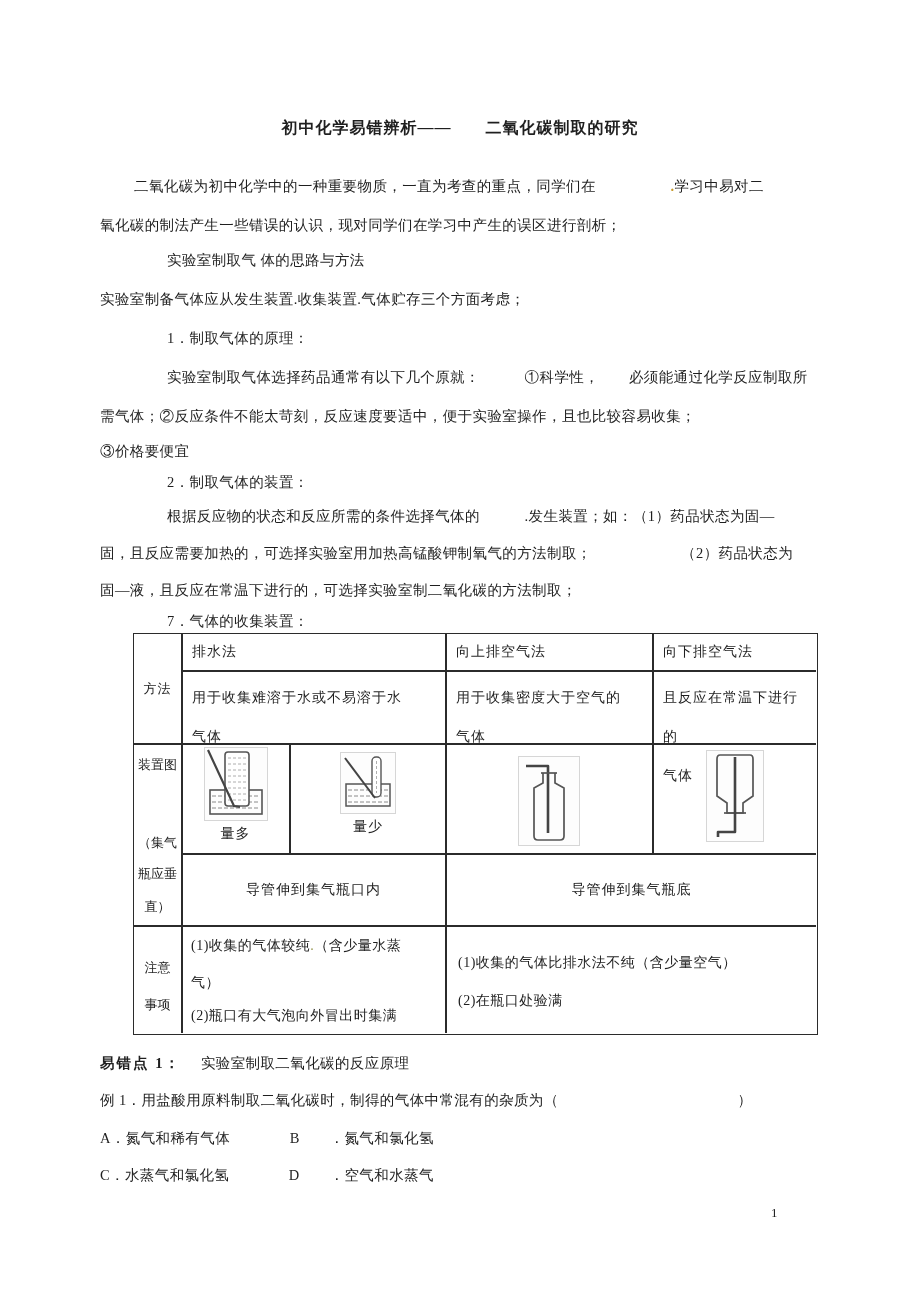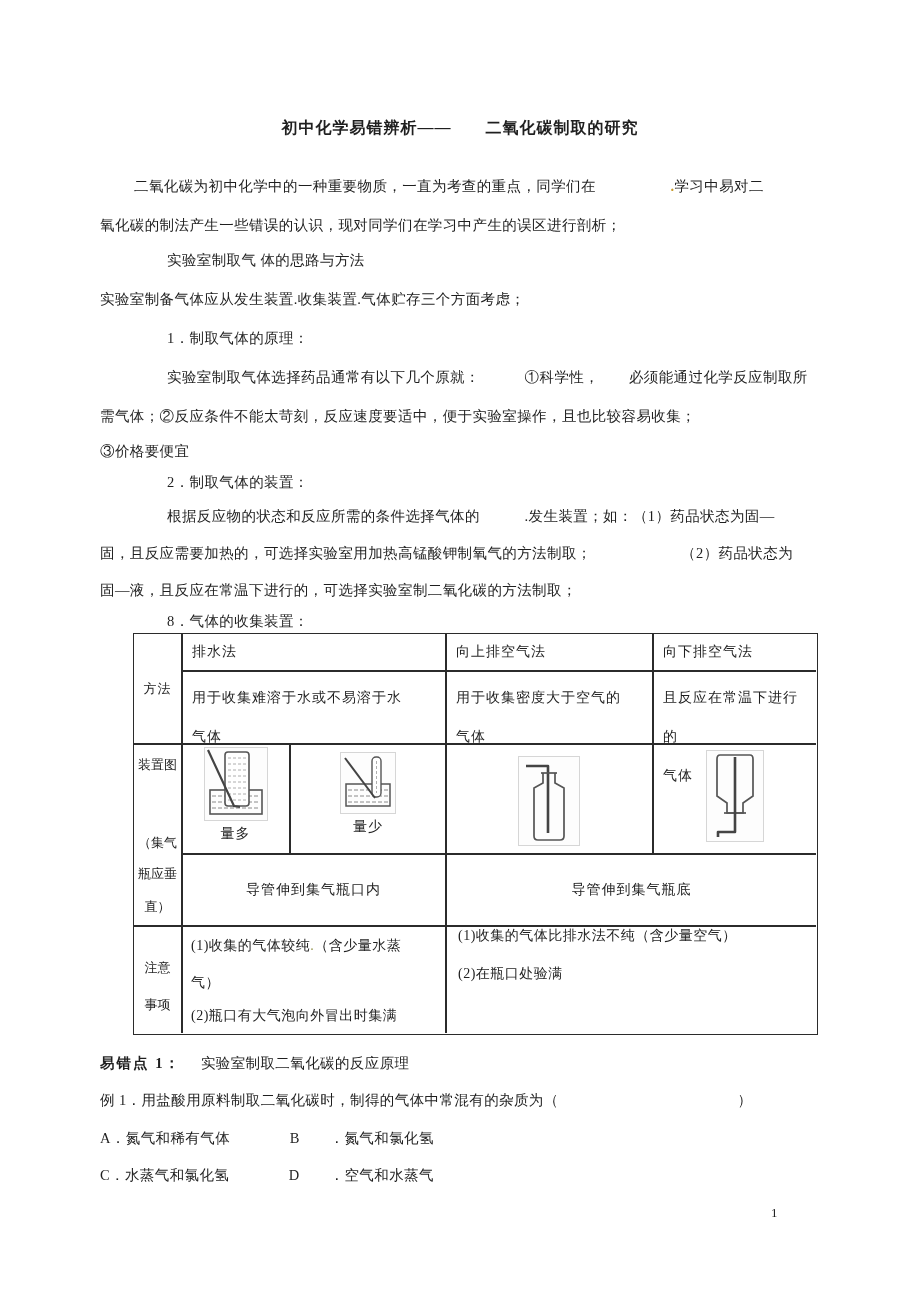--- a/index.html
+++ b/index.html
@@ -51,21 +51,21 @@
   <div class="bl ind" style="top:250px;">实验室制取气 体的思路与方法</div>
   <div class="bl" style="top:289px;">实验室制备气体应从发生装置.收集装置.气体贮存三个方面考虑；</div>
   <div class="bl ind" style="top:328px;">1．制取气体的原理：</div>
   <div class="bl ind" style="top:367px;">实验室制取气体选择药品通常有以下几个原就：　　　①科学性，　　必须能通过化学反应制取所</div>
   <div class="bl" style="top:406px;">需气体；②反应条件不能太苛刻，反应速度要适中，便于实验室操作，且也比较容易收集；</div>
   <div class="bl" style="top:441px;">③价格要便宜</div>
   <div class="bl ind" style="top:472px;">2．制取气体的装置：</div>
   <div class="bl ind" style="top:506px;">根据反应物的状态和反应所需的条件选择气体的　　　.发生装置；如：（1）药品状态为固—</div>
   <div class="bl" style="top:543px;">固，且反应需要加热的，可选择实验室用加热高锰酸钾制氧气的方法制取；　　　　　　（2）药品状态为</div>
   <div class="bl" style="top:580px;">固—液，且反应在常温下进行的，可选择实验室制二氧化碳的方法制取；</div>
-  <div class="bl ind" style="top:611px;">8．气体的收集装置：</div>
+  <div class="bl ind" style="top:611px;">7．气体的收集装置：</div>
 
   <div class="tbl">
 
     <div class="vl" style="left:47px;top:0;height:399px;"></div>
     <div class="vl" style="left:155px;top:110px;height:110px;"></div>
     <div class="vl" style="left:311px;top:0;height:399px;"></div>
     <div class="vl" style="left:518px;top:0;height:220px;"></div>
     <div class="hl" style="top:36px;left:47px;width:635px;"></div>
     <div class="hl" style="top:109px;left:0;width:682px;"></div>
     <div class="hl" style="top:219px;left:47px;width:635px;"></div>
@@ -141,21 +141,21 @@
       <span style="top:33px;">注意</span>
       <span style="top:70px;">事项</span>
     </div>
 
     <div class="cell notes" style="left:48px;top:292px;width:263px;height:107px;padding-left:9px;">
       <div style="margin-top:10px;"><span>(1)收集的气体较纯</span><span class="dot-olive">.</span><span>（含少量水蒸</span></div>
       <div style="margin-top:17px;">气）</div>
       <div style="margin-top:13px;">(2)瓶口有大气泡向外冒出时集满</div>
     </div>
     <div class="cell notes" style="left:313px;top:292px;width:369px;height:107px;padding-left:11px;">
-      <div style="">(1)收集的气体比排水法不纯（含少量空气）</div>
+      <div style="margin-top:27px;">(1)收集的气体比排水法不纯（含少量空气）</div>
       <div style="margin-top:18px;">(2)在瓶口处验满</div>
     </div>
   </div>
 
   <div class="fl" style="top:1053px;"><span class="ep-label">易错点 1：</span><span class="ep-text">实验室制取二氧化碳的反应原理</span></div>
   <div class="fl" style="top:1090px;">例 1．用盐酸用原料制取二氧化碳时，制得的气体中常混有的杂质为（　　　　　　　　　　　　）</div>
   <div class="fl" style="top:1128px;">A．氮气和稀有气体　　　　B　　．氮气和氯化氢</div>
   <div class="fl" style="top:1165px;">C．水蒸气和氯化氢　　　　D　　．空气和水蒸气</div>
 
   <div class="pagenum">1</div>

